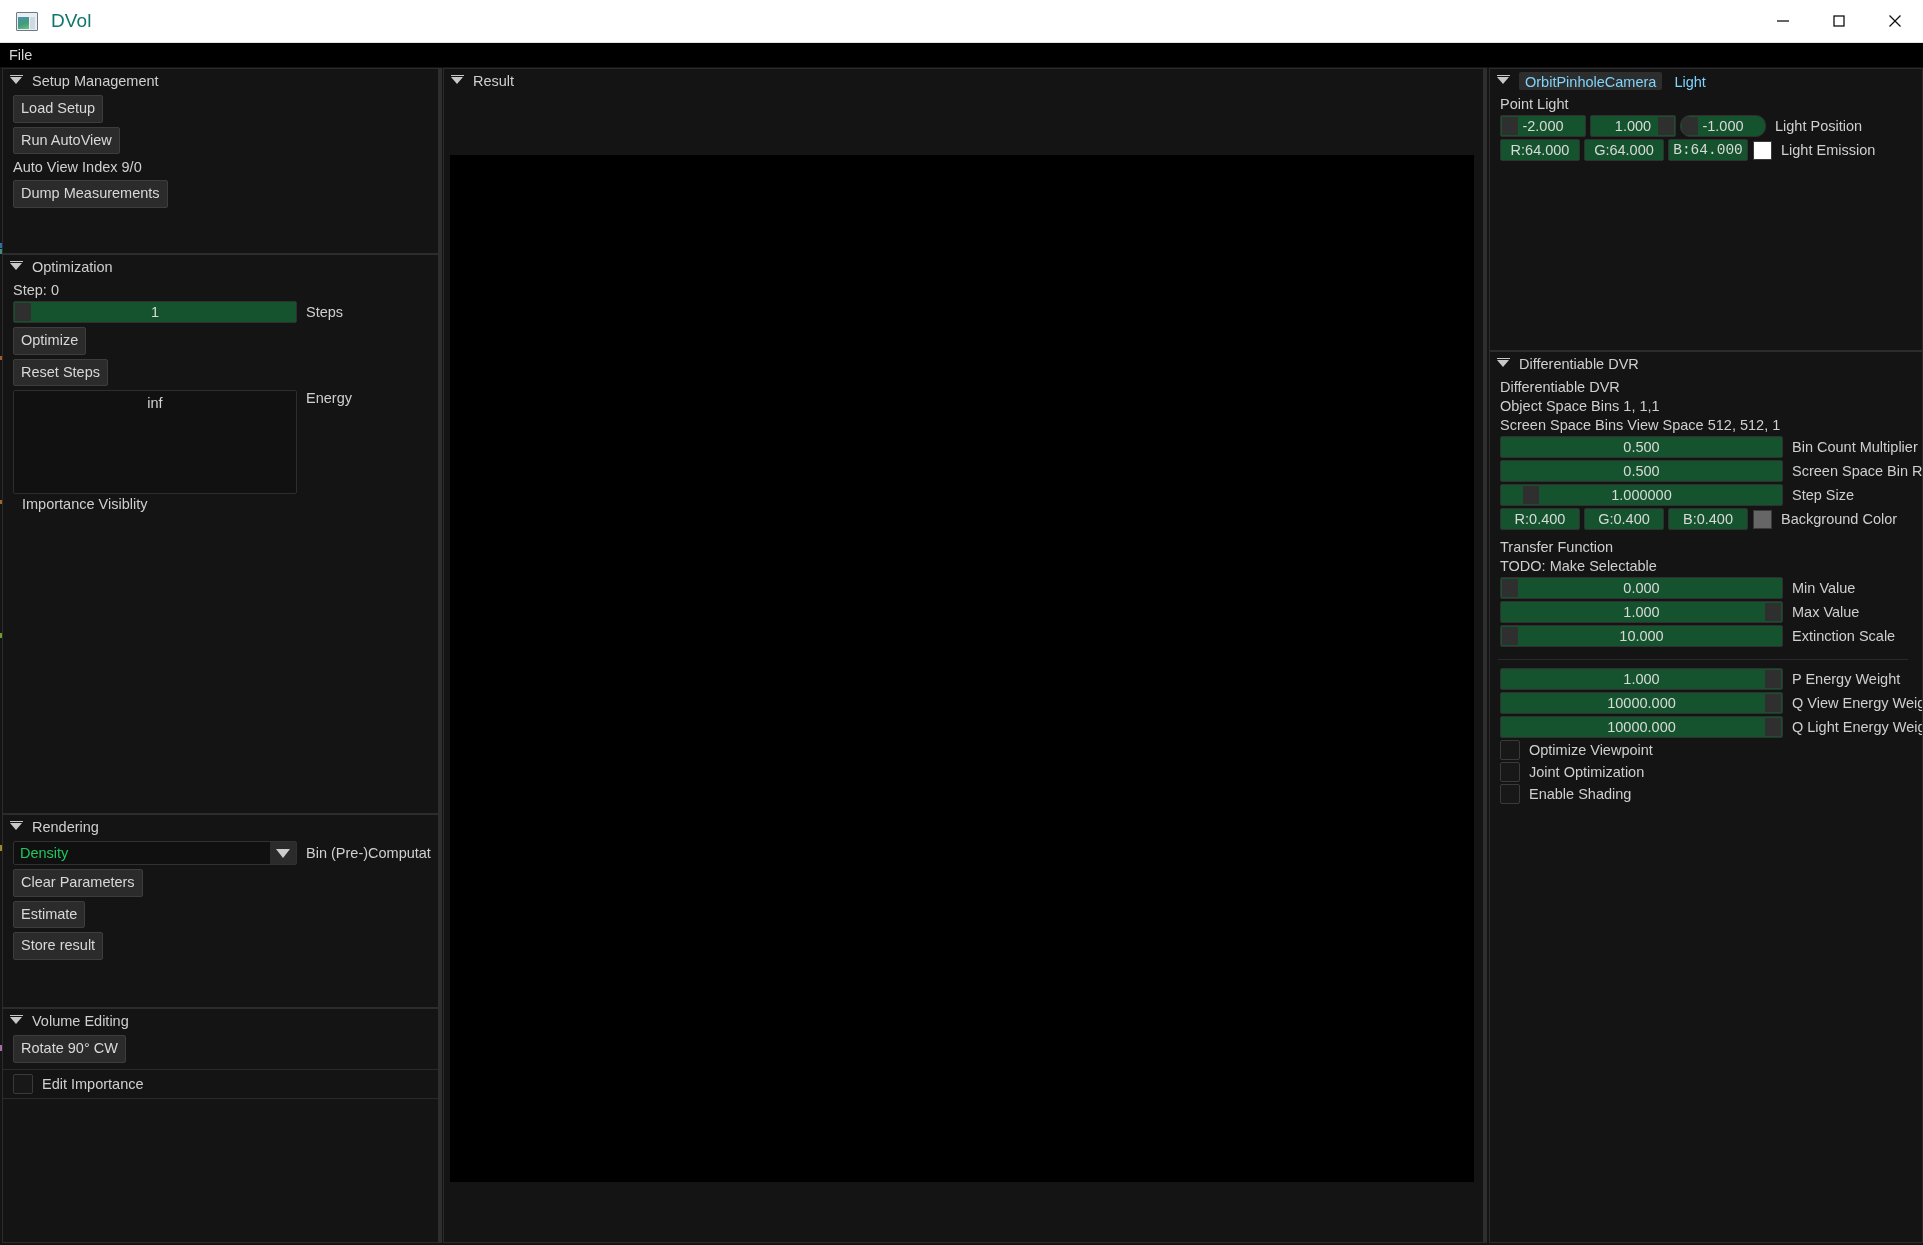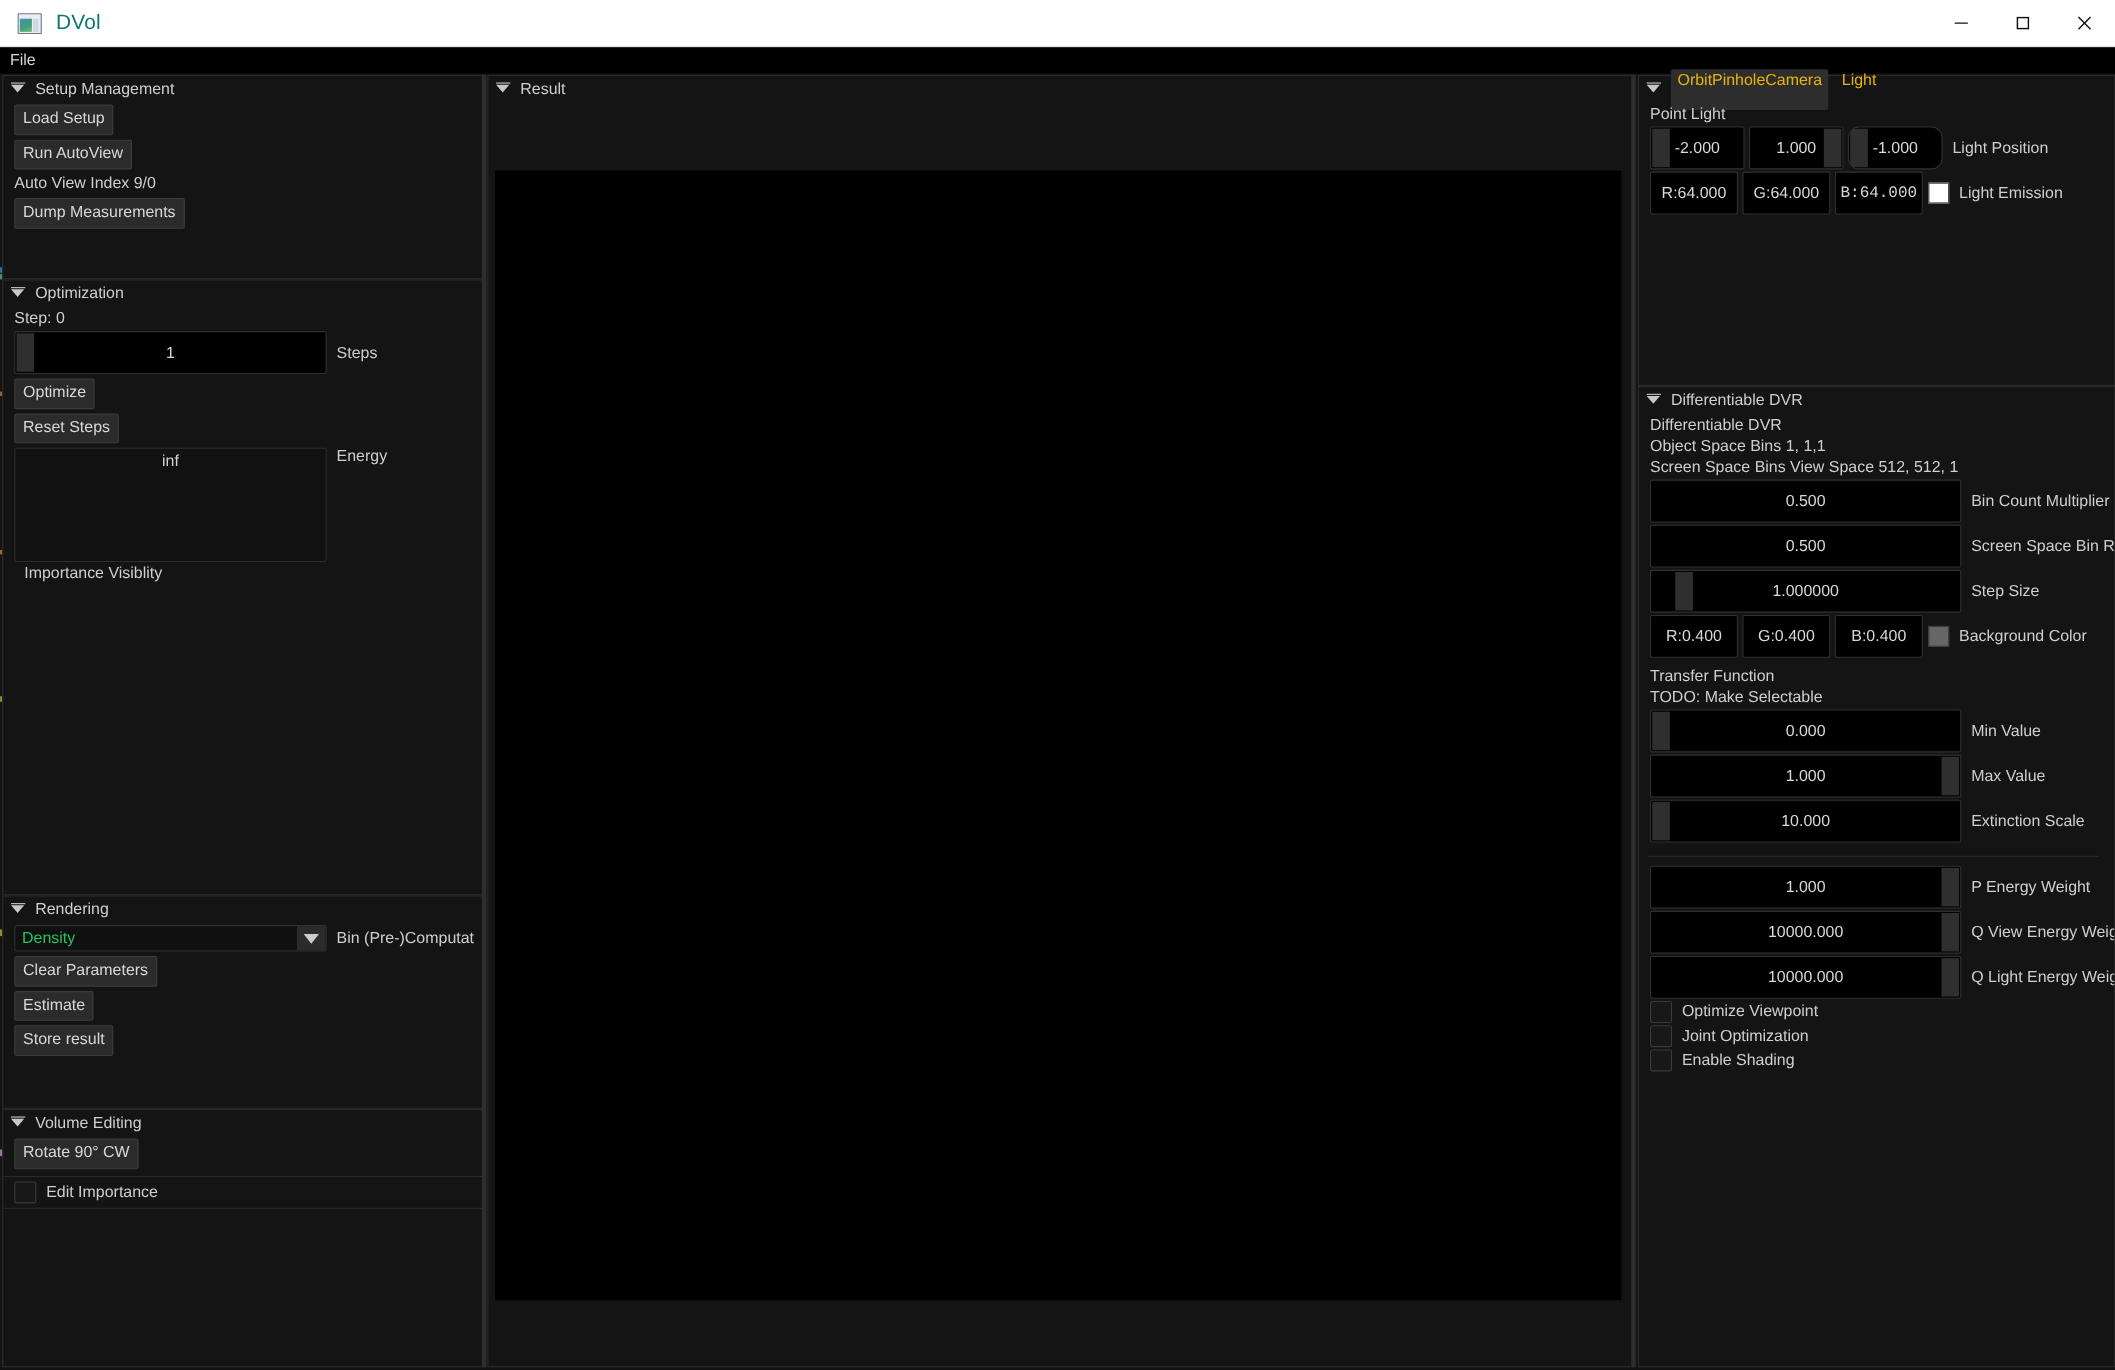--- a/index.html
+++ b/index.html
@@ -79,21 +79,21 @@
   .static-text {
     font-size: 14.5px; color: #cfcfcf; margin: 3px 0 3px 10px; white-space: nowrap;
   }
   .row { display: flex; align-items: center; margin: 2px 0 2px 10px; }
   .row-label {
     font-size: 14.5px; color: #cfcfcf; margin-left: 9px; white-space: nowrap;
   }
 
   
   .slider {
-    position: relative; height: 39px; background: #000000; border: 1px solid #303030;
+    position: relative; height: 22px; background: #14532d; border: 1px solid #303030;
     border-radius: 2px; display: flex; align-items: center; justify-content: center;
     overflow: hidden; flex: 0 0 auto;
   }
   .slider .grab {
     position: absolute; top: 1px; bottom: 1px; width: 16px; background: #2f2f2f;
   }
   .slider .val { font-size: 14.5px; color: #d9d9d9; position: relative; z-index: 2; }
 
   
   .combo {
@@ -125,21 +125,21 @@
     display: flex; justify-content: center; padding-top: 4px;
     font-size: 14.5px; color: #d2d2d2; flex: 0 0 auto;
   }
 
   
   .hsep { height: 1px; background: #2a2a2a; margin: 4px 0 4px 0; }
 
   
   .tabbar { display: flex; align-items: center; }
   .tab {
-    font-size: 14.5px; color: #eab308; padding: 2px 6px 19px 6px; border-radius: 2px;
+    font-size: 14.5px; color: #7dd3fc; padding: 2px 6px 0 6px; border-radius: 2px;
     white-space: nowrap;
   }
   .tab.active { background: #2d2d2d; }
 
   
   .viewport { position: absolute; background: #000000; }
 
   
   .splitter-v { position: absolute; width: 4px; background: #2e2e2e; }
 

